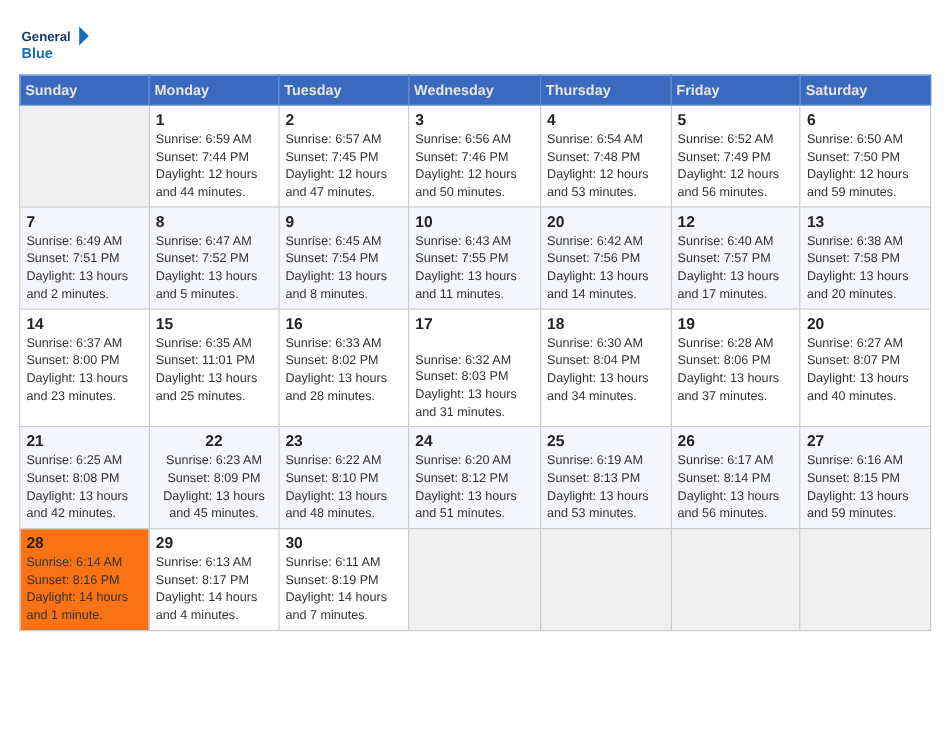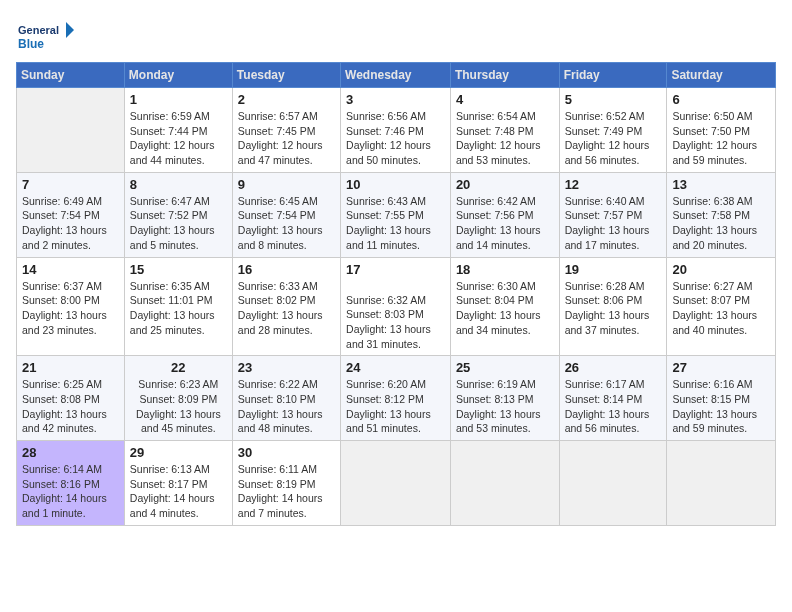--- a/index.html
+++ b/index.html
@@ -116,21 +116,21 @@
           <div class="day-info" style="white-space: pre-line;">Sunrise: 6:50 AM
 Sunset: 7:50 PM
 Daylight: 12 hours
 and 59 minutes.</div>
         </td>
       </tr>
       <tr style="background: rgb(244, 246, 251);">
         <td style="background: rgb(244, 246, 251);">
           <span class="day-num">7</span>
           <div class="day-info" style="white-space: pre-line;">Sunrise: 6:49 AM
-Sunset: 7:54 PM
+Sunset: 7:51 PM
 Daylight: 13 hours
 and 2 minutes.</div>
         </td>
         <td style="background: rgb(244, 246, 251);">
           <span class="day-num">8</span>
           <div class="day-info" style="white-space: pre-line;">Sunrise: 6:47 AM
 Sunset: 7:52 PM
 Daylight: 13 hours
 and 5 minutes.</div>
         </td>
@@ -266,21 +266,21 @@
         </td>
         <td style="background: rgb(244, 246, 251);">
           <span class="day-num">27</span>
           <div class="day-info" style="white-space: pre-line;">Sunrise: 6:16 AM
 Sunset: 8:15 PM
 Daylight: 13 hours
 and 59 minutes.</div>
         </td>
       </tr>
       <tr style="background: rgb(255, 255, 255);">
-        <td style="background: #c4b5fd;">
+        <td style="background: #f97316;">
           <span class="day-num">28</span>
           <div class="day-info" style="white-space: pre-line;">Sunrise: 6:14 AM
 Sunset: 8:16 PM
 Daylight: 14 hours
 and 1 minute.</div>
         </td>
         <td style="background: rgb(255, 255, 255);">
           <span class="day-num">29</span>
           <div class="day-info" style="white-space: pre-line;">Sunrise: 6:13 AM
 Sunset: 8:17 PM

